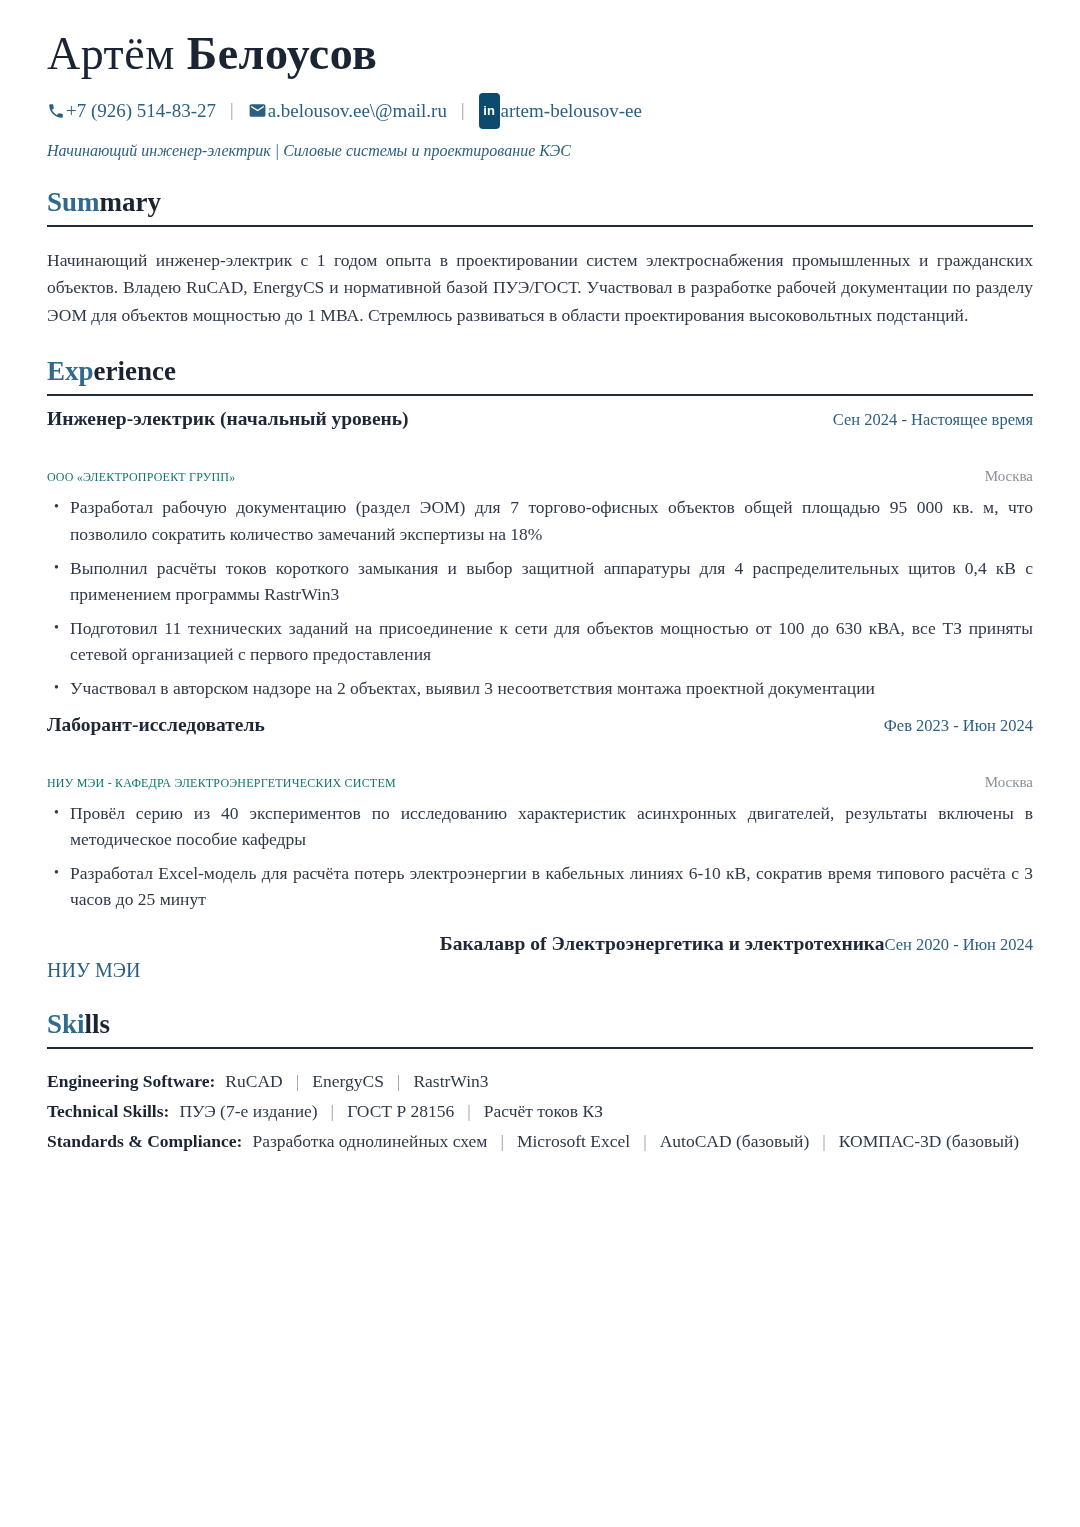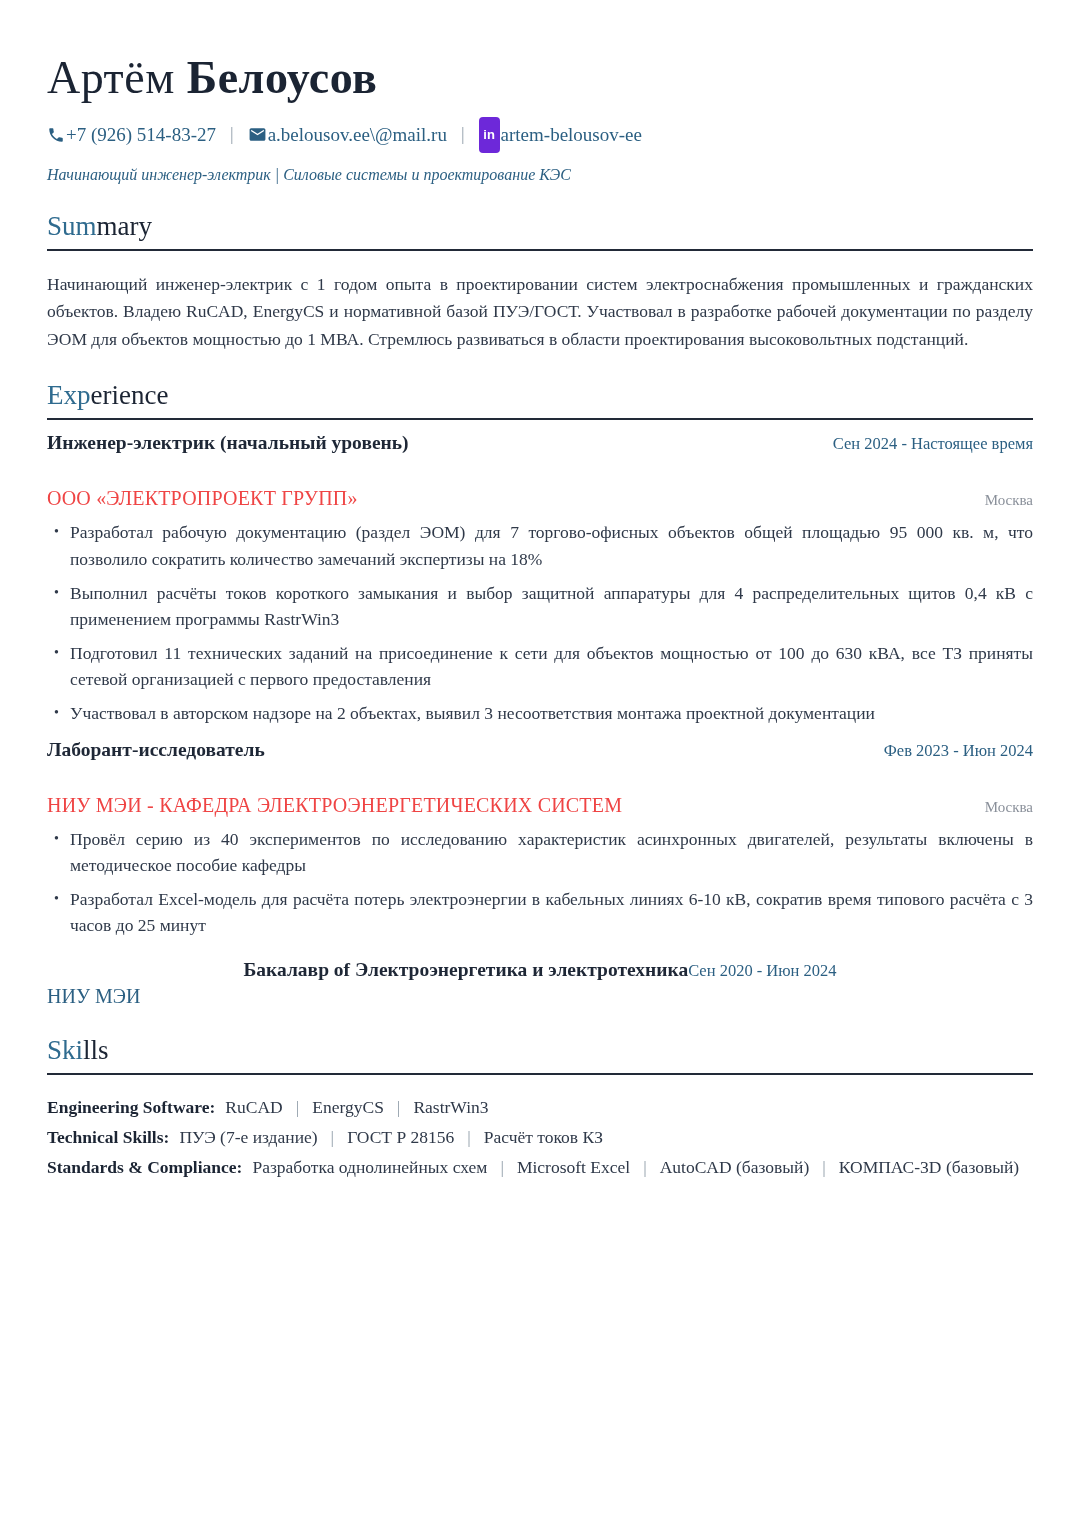--- a/index.html
+++ b/index.html
@@ -2,72 +2,72 @@
 <html><head>
 <meta charset="utf-8">
 <style>
   * { margin: 0; padding: 0; box-sizing: border-box; }
   html, body { background: #ffffff; }
   body {
     width: 1080px; min-height: 1527px;
     font-family: "Liberation Serif", "DejaVu Serif", serif;
     color: #2f3949;
   }
-  .page { padding: 52px 47px 40px 47px; }
+  .page { padding: 28px 47px 40px 47px; }
 
   
   .name { font-size: 46px; line-height: 1.12; color: #1b2433; letter-spacing: 0.5px; }
   .name .first { font-weight: 400; }
   .name .last  { font-weight: 700; }
 
   .contact-row {
     display: flex; align-items: center; gap: 14px;
     margin-top: 13px; font-size: 19px; color: #2b5f82;
   }
   .contact-item { display: inline-flex; align-items: center; gap: 1px; text-decoration: none; color: #2b5f82; }
   .contact-item svg { display: block; }
   .li-badge {
-    width: 21px; height: 36px; background: #6d28d9; color: #ffffff;
+    width: 21px; height: 36px; background: #0c4a6e; color: #ffffff;
     border-radius: 4px; display: inline-flex; align-items: center; justify-content: center;
     font-family: "Liberation Sans", sans-serif; font-weight: 700; font-size: 13px;
   }
   .c-sep { color: #93a0ab; font-size: 18px; }
 
   .tagline { margin-top: 13px; font-style: italic; color: #2b5f82; font-size: 16px; }
 
   
   h2.sec {
     margin-top: 27px; 
-    font-size: 27px; font-weight: 400; color: #1b2433;
+    font-size: 27px; font-weight: 700; color: #1b2433;
     border-bottom: 2.5px solid #222a38; padding-bottom: 7px;
   }
   h2.sec .acc { color: #2f6b8f; }
 
   
   .summary-text {
     font-size: 17.5px; line-height: 1.58; text-align: justify; color: #2f3949;
     margin-top: 20px;
   }
 
   
   .job { margin-top: 6px; }
   .job-head { display: flex; justify-content: space-between; align-items: baseline; margin-top: 12px; gap: 28px; }
   .job-title { font-size: 19.5px; font-weight: 700; color: #1e2736; }
   .job-dates { font-size: 16.5px; color: #2b5f82; white-space: nowrap; }
   .job-sub { display: flex; justify-content: space-between; align-items: baseline; margin-top: 3px; }
-  .job-company { font-size: 20px; color: #ef4444; letter-spacing: 0.2px; font-family: Liberation Serif, serif; }
+  .job-company { font-size: 12px; color: #0f766e; letter-spacing: 0.2px; font-family: Liberation Serif, serif; }
   .job-loc { font-size: 15px; color: #8a909a; margin-top: 35px; }
 
   ul.bullets { list-style: none; margin-top: 9px; }
   ul.bullets li { display: flex; margin-bottom: 7px; }
   ul.bullets .dot { width: 16px; flex: 0 0 16px; margin-left: 7px; color: #2f3949; font-size: 14px; line-height: 1.9; }
   ul.bullets .btxt { flex: 1; font-size: 17.5px; line-height: 1.52; text-align: justify; color: #2f3949; }
 
   
-  .edu-head { display: flex; justify-content: center; align-items: baseline; margin-top: 20px; }
+  .edu-head { display: flex; justify-content: flex-end; align-items: baseline; margin-top: 20px; }
   .edu-degree { font-size: 19.5px; font-weight: 700; color: #1e2736; }
   .edu-dates { font-size: 16.5px; color: #2b5f82; white-space: nowrap; }
   .edu-school { margin-top: 4px; font-size: 20px; color: #2b5f82; }
 
   
   .skills-block { margin-top: 20px; }
   .skill-row { font-size: 17.5px; line-height: 1.42; margin-bottom: 5px; color: #2f3949; }
   .skill-label { font-weight: 700; color: #1b2433; margin-right: 10px; }
   .s-sep { color: #93a0ab; margin: 0 13px; }
 </style>

